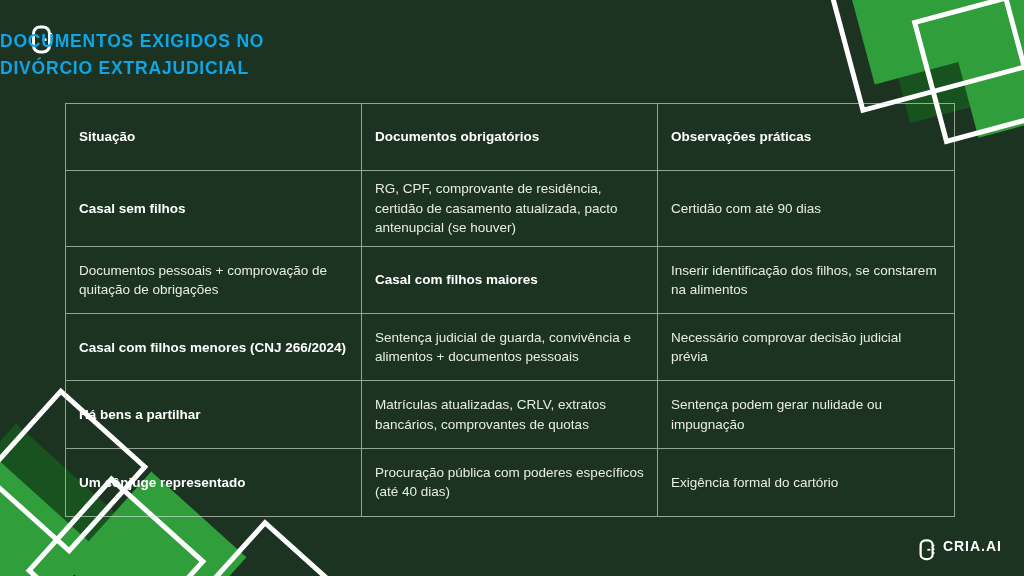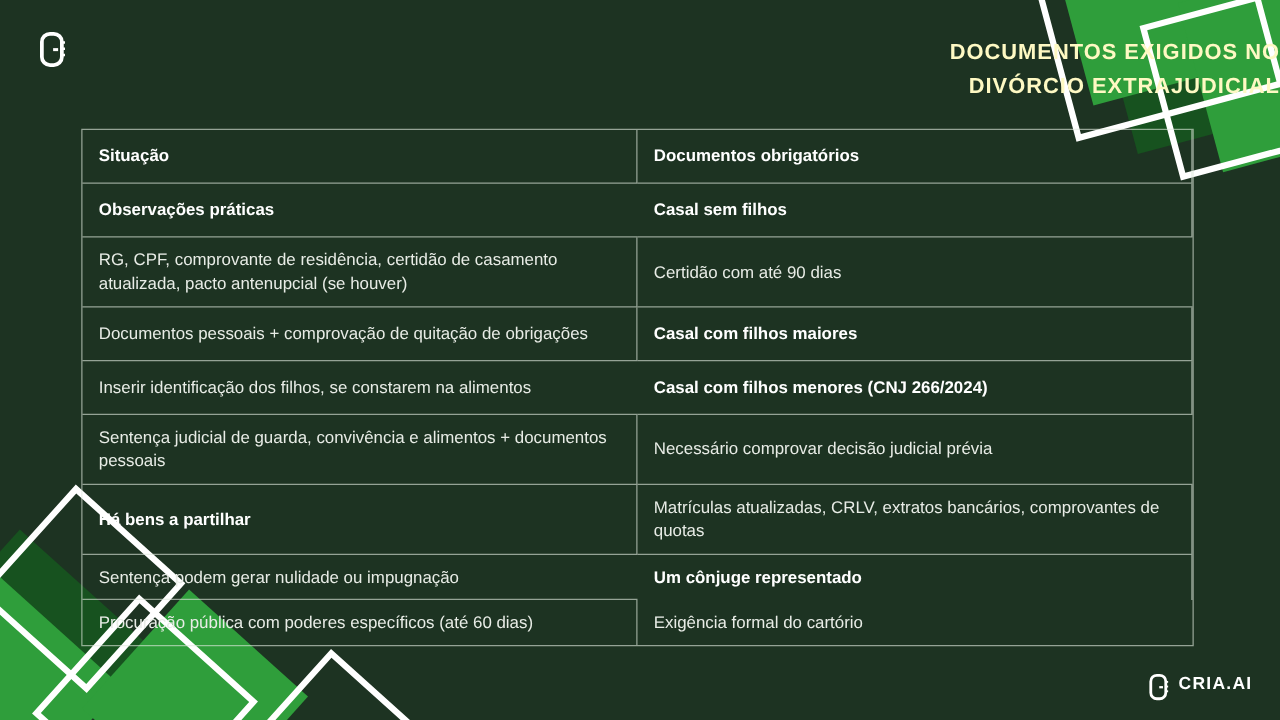--- a/index.html
+++ b/index.html
@@ -22,29 +22,29 @@
   #top-left-logo{position:absolute;left:30px;top:24px;}
   #bottom-right-logo{
     position:absolute;right:22px;bottom:14px;
     display:flex;align-items:flex-start;gap:7px;
     color:#ffffff;font-weight:bold;font-size:14px;letter-spacing:1px;
   }
 
   
   #title{
     position:absolute;left:0;top:28px;width:100%;
-    text-align:right;color:#fef9c3;font-weight:bold;
+    text-align:left;color:#0ea5e9;font-weight:bold;
     font-size:17.5px;letter-spacing:0.8px;line-height:1.55;
   }
 
   
   #doc-table{
     position:absolute;left:65px;top:103px;width:890px;height:414px;
     display:grid;
-    grid-template-columns:1fr 1fr;
+    grid-template-columns:1fr 1fr 1fr;
     grid-template-rows:repeat(6, 1fr);
     border:1px solid rgba(223,232,221,0.62);
     box-sizing:border-box;
   }
   .cell{
     box-sizing:border-box;
     border-right:1px solid rgba(223,232,221,0.62);
     border-bottom:1px solid rgba(223,232,221,0.62);
     display:flex;align-items:center;
     padding:8px 13px;
@@ -105,21 +105,21 @@
 
   <div class="cell rowlabel">Casal com filhos menores (CNJ 266/2024)</div>
   <div class="cell">Sentença judicial de guarda, convivência e alimentos + documentos pessoais</div>
   <div class="cell">Necessário comprovar decisão judicial prévia</div>
 
   <div class="cell rowlabel">Há bens a partilhar</div>
   <div class="cell">Matrículas atualizadas, CRLV, extratos bancários, comprovantes de quotas</div>
   <div class="cell">Sentença podem gerar nulidade ou impugnação</div>
 
   <div class="cell rowlabel last-row">Um cônjuge representado</div>
-  <div class="cell last-row">Procuração pública com poderes específicos (até 60 dias)</div>
+  <div class="cell last-row">Procuração pública com poderes específicos (até 40 dias)</div>
   <div class="cell last-row">Exigência formal do cartório</div>
 </div>
 
 <div id="bottom-right-logo">
   <svg class="logo-mark" width="18" height="24" viewBox="0 0 24 32">
     <rect x="3.5" y="3" width="16" height="25" rx="6.5" fill="none" stroke="#ffffff" stroke-width="3"></rect>
     <rect x="12.5" y="14.5" width="4" height="2.4" fill="#ffffff"></rect>
     <rect x="19" y="9" width="3" height="2" fill="#ffffff"></rect>
     <rect x="19" y="14" width="3" height="2" fill="#ffffff"></rect>
     <rect x="19" y="19" width="3" height="2" fill="#ffffff"></rect>

